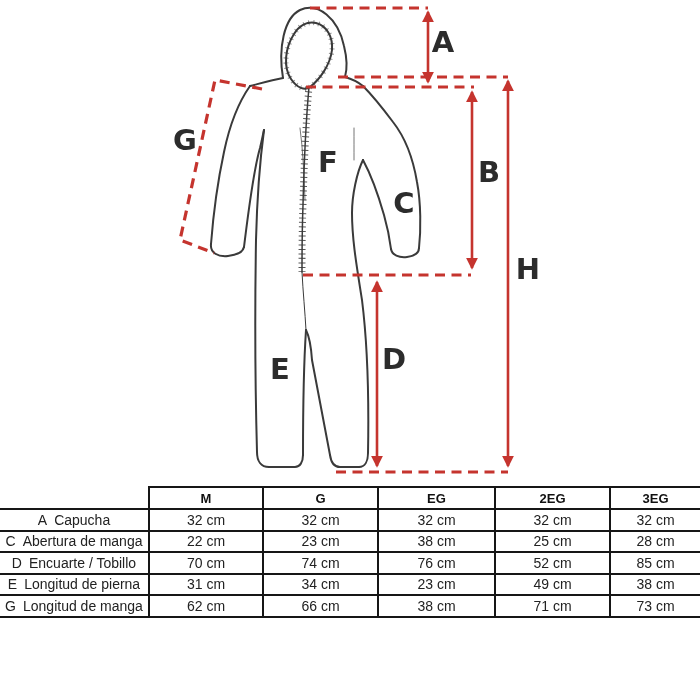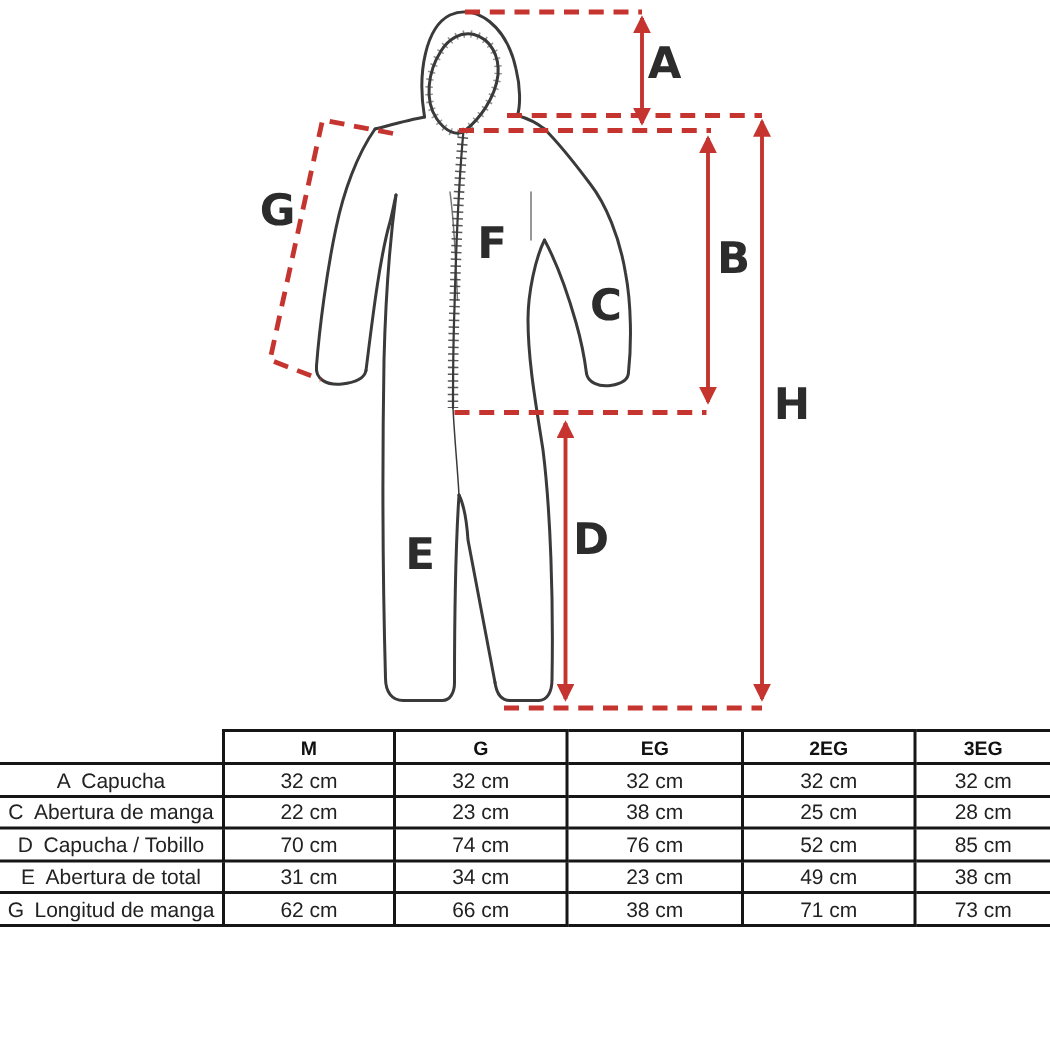--- a/index.html
+++ b/index.html
@@ -131,29 +131,29 @@
       </tr>
       <tr>
         <td><span class="row-key">C</span><span>Abertura de manga</span></td>
         <td>22 cm</td>
         <td>23 cm</td>
         <td>38 cm</td>
         <td>25 cm</td>
         <td>28 cm</td>
       </tr>
       <tr>
-        <td><span class="row-key">D</span><span>Capucha / Tobillo</span></td>
+        <td><span class="row-key">D</span><span>Encuarte / Tobillo</span></td>
         <td>70 cm</td>
         <td>74 cm</td>
         <td>76 cm</td>
         <td>52 cm</td>
         <td>85 cm</td>
       </tr>
       <tr>
-        <td><span class="row-key">E</span><span>Abertura de total</span></td>
+        <td><span class="row-key">E</span><span>Longitud de pierna</span></td>
         <td>31 cm</td>
         <td>34 cm</td>
         <td>23 cm</td>
         <td>49 cm</td>
         <td>38 cm</td>
       </tr>
       <tr>
         <td><span class="row-key">G</span><span>Longitud de manga</span></td>
         <td>62 cm</td>
         <td>66 cm</td>

